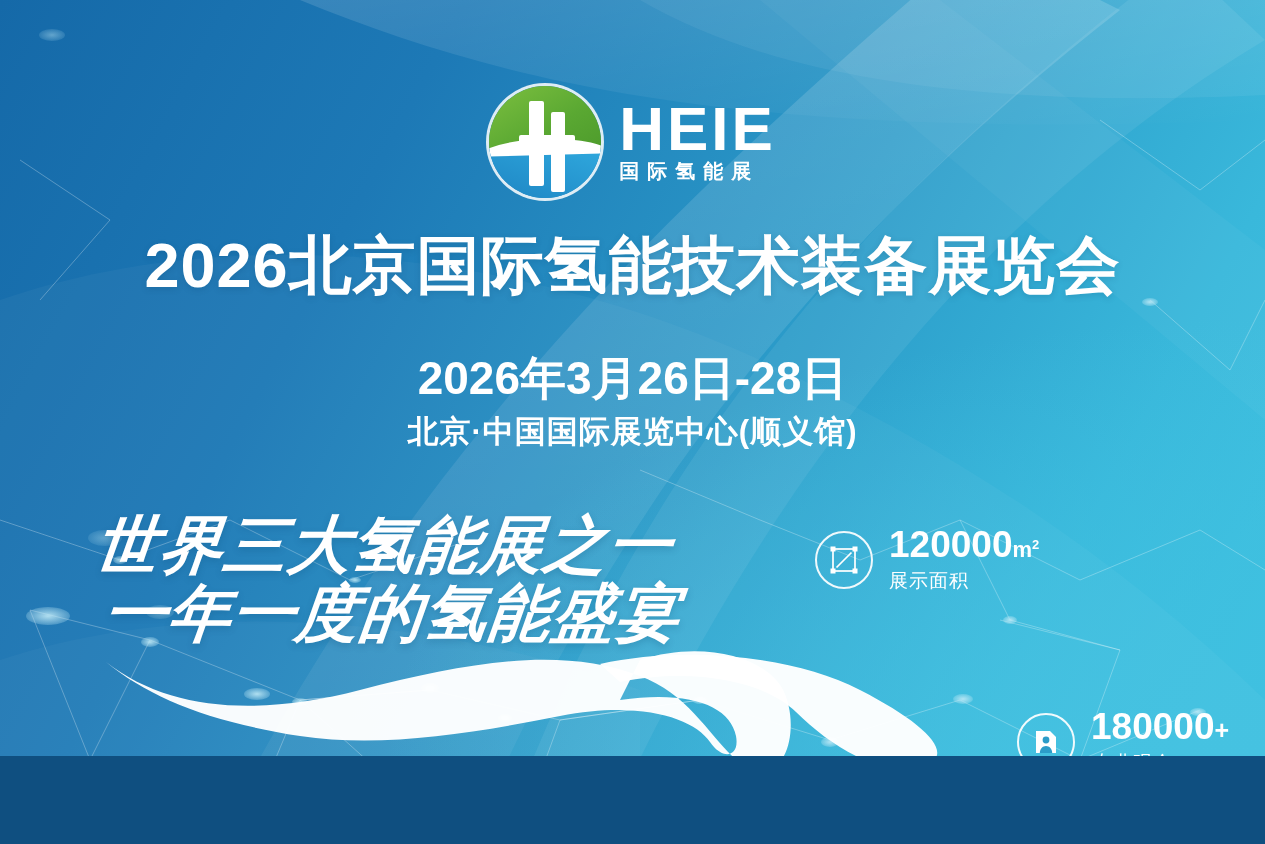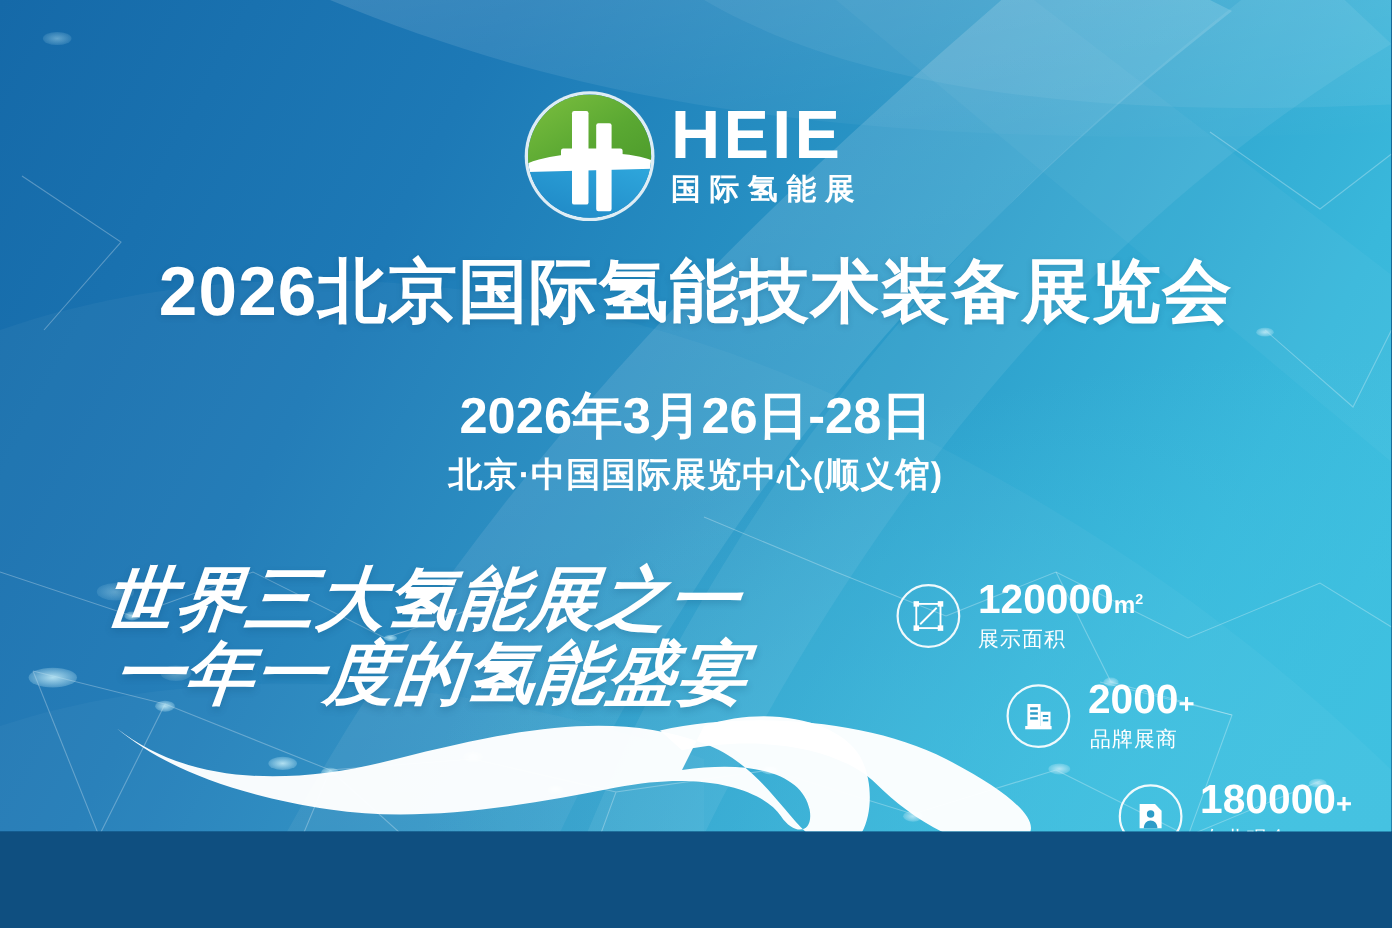--- a/index.html
+++ b/index.html
@@ -25,21 +25,21 @@
     border-radius:50%/100% 100% 0 0;transform:rotate(-1.5deg);}
   .logo-h{position:absolute;left:0;top:0;width:100%;height:100%;}
   .lh-bar{position:absolute;background:#fff;border-radius:2px;}
   .lh-left{left:36%;top:13%;width:13%;height:76%;}
   .lh-right{left:55%;top:23%;width:13%;height:72%;}
   .lh-cross{left:27%;top:44%;width:50%;height:11%;}
 
   #logo-text{display:flex;flex-direction:column;align-items:flex-start;}
   #logo-word{font-size:62px;font-weight:700;color:#fff;letter-spacing:3px;line-height:.96;
     font-family:"Liberation Sans",sans-serif;}
-  #logo-sub{font-size:27px;font-weight:700;color:#fff;letter-spacing:8px;margin-top:0;text-align:center;}
+  #logo-sub{font-size:20px;font-weight:700;color:#fff;letter-spacing:8px;margin-top:0;text-align:center;}
 
   
   #main-title{position:absolute;left:0;right:0;top:232px;text-align:center;color:#fff;
     font-size:63px;font-weight:700;letter-spacing:1px;line-height:1.06;
     text-shadow:0 2px 6px rgba(8,60,100,.18);}
   #event-date{position:absolute;left:0;right:0;top:348px;text-align:center;color:#fff;
     font-size:46px;font-weight:700;letter-spacing:0px;}
   #event-venue{position:absolute;left:0;right:0;top:411px;text-align:center;color:#fff;
     font-size:31px;font-weight:700;letter-spacing:1px;}
 
@@ -191,40 +191,20 @@
             <rect x="1.5" y="23.5" width="5" height="5" fill="#fff" stroke="none"></rect>
             <rect x="23.5" y="23.5" width="5" height="5" fill="#fff" stroke="none"></rect>
           </svg>
         </div>
         <div class="stat-txt">
           <div class="stat-num"><span>120000</span><span class="unit"><span>m</span><sup>2</sup></span></div>
           <div class="stat-label">展示面积</div>
         </div>
       </div>
 
-      <div class="stat stat-1">
-        <div class="stat-icon">
-          <svg width="30" height="30" viewBox="0 0 30 30" fill="#fff">
-            <rect x="5" y="4" width="12" height="22"></rect>
-            <rect x="17" y="11" width="9" height="15"></rect>
-            <rect x="3" y="24" width="24" height="3"></rect>
-            <g fill="#2c9cc8">
-              <rect x="7.5" y="7" width="7" height="2.2"></rect>
-              <rect x="7.5" y="11.5" width="7" height="2.2"></rect>
-              <rect x="7.5" y="16" width="7" height="2.2"></rect>
-              <rect x="19" y="14" width="5" height="1.8"></rect>
-              <rect x="19" y="18" width="5" height="1.8"></rect>
-            </g>
-          </svg>
-        </div>
-        <div class="stat-txt">
-          <div class="stat-num"><span>2000</span><span class="plus">+</span></div>
-          <div class="stat-label">品牌展商</div>
-        </div>
-      </div>
 
       <div class="stat stat-2">
         <div class="stat-icon">
           <svg width="30" height="30" viewBox="0 0 30 30">
             <path d="M5 4 h14 l6 6 v16 h-20 z" fill="#fff"></path>
             <circle cx="15" cy="13" r="3.4" fill="#2c9cc8"></circle>
             <path d="M8.8 26 c0-4.2 2.8-7 6.2-7 s6.2 2.8 6.2 7 z" fill="#2c9cc8"></path>
           </svg>
         </div>
         <div class="stat-txt">

